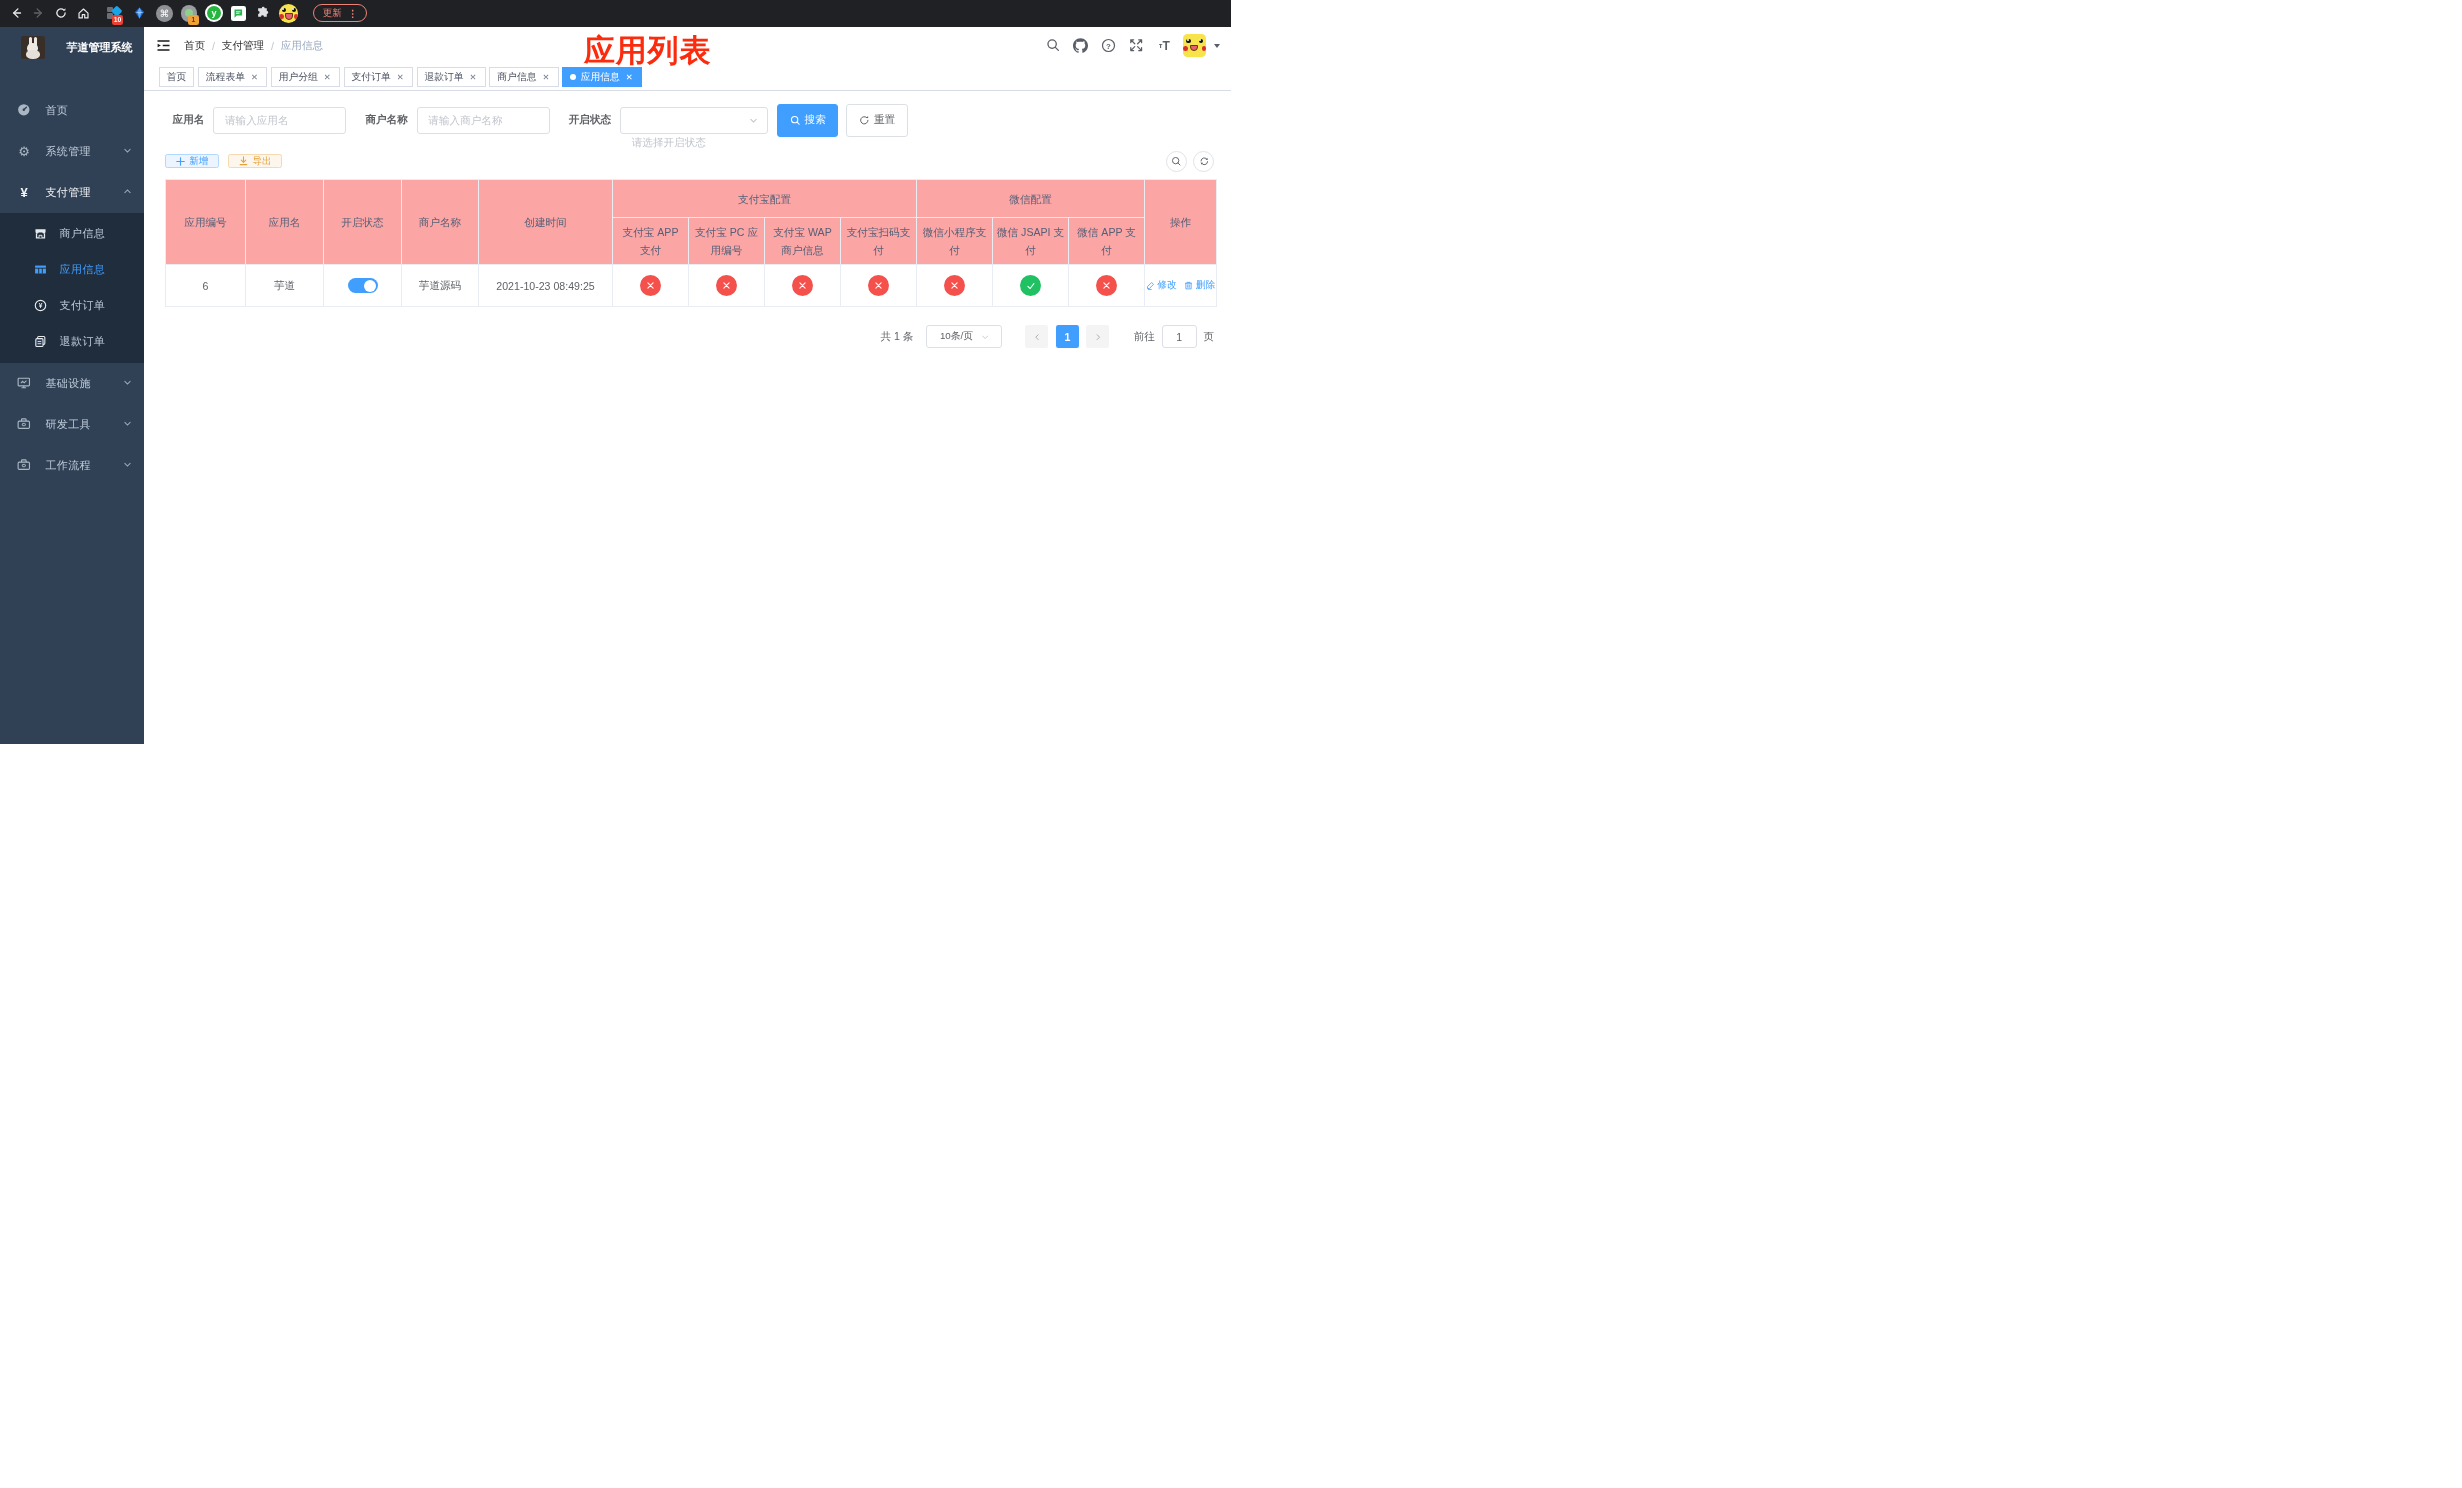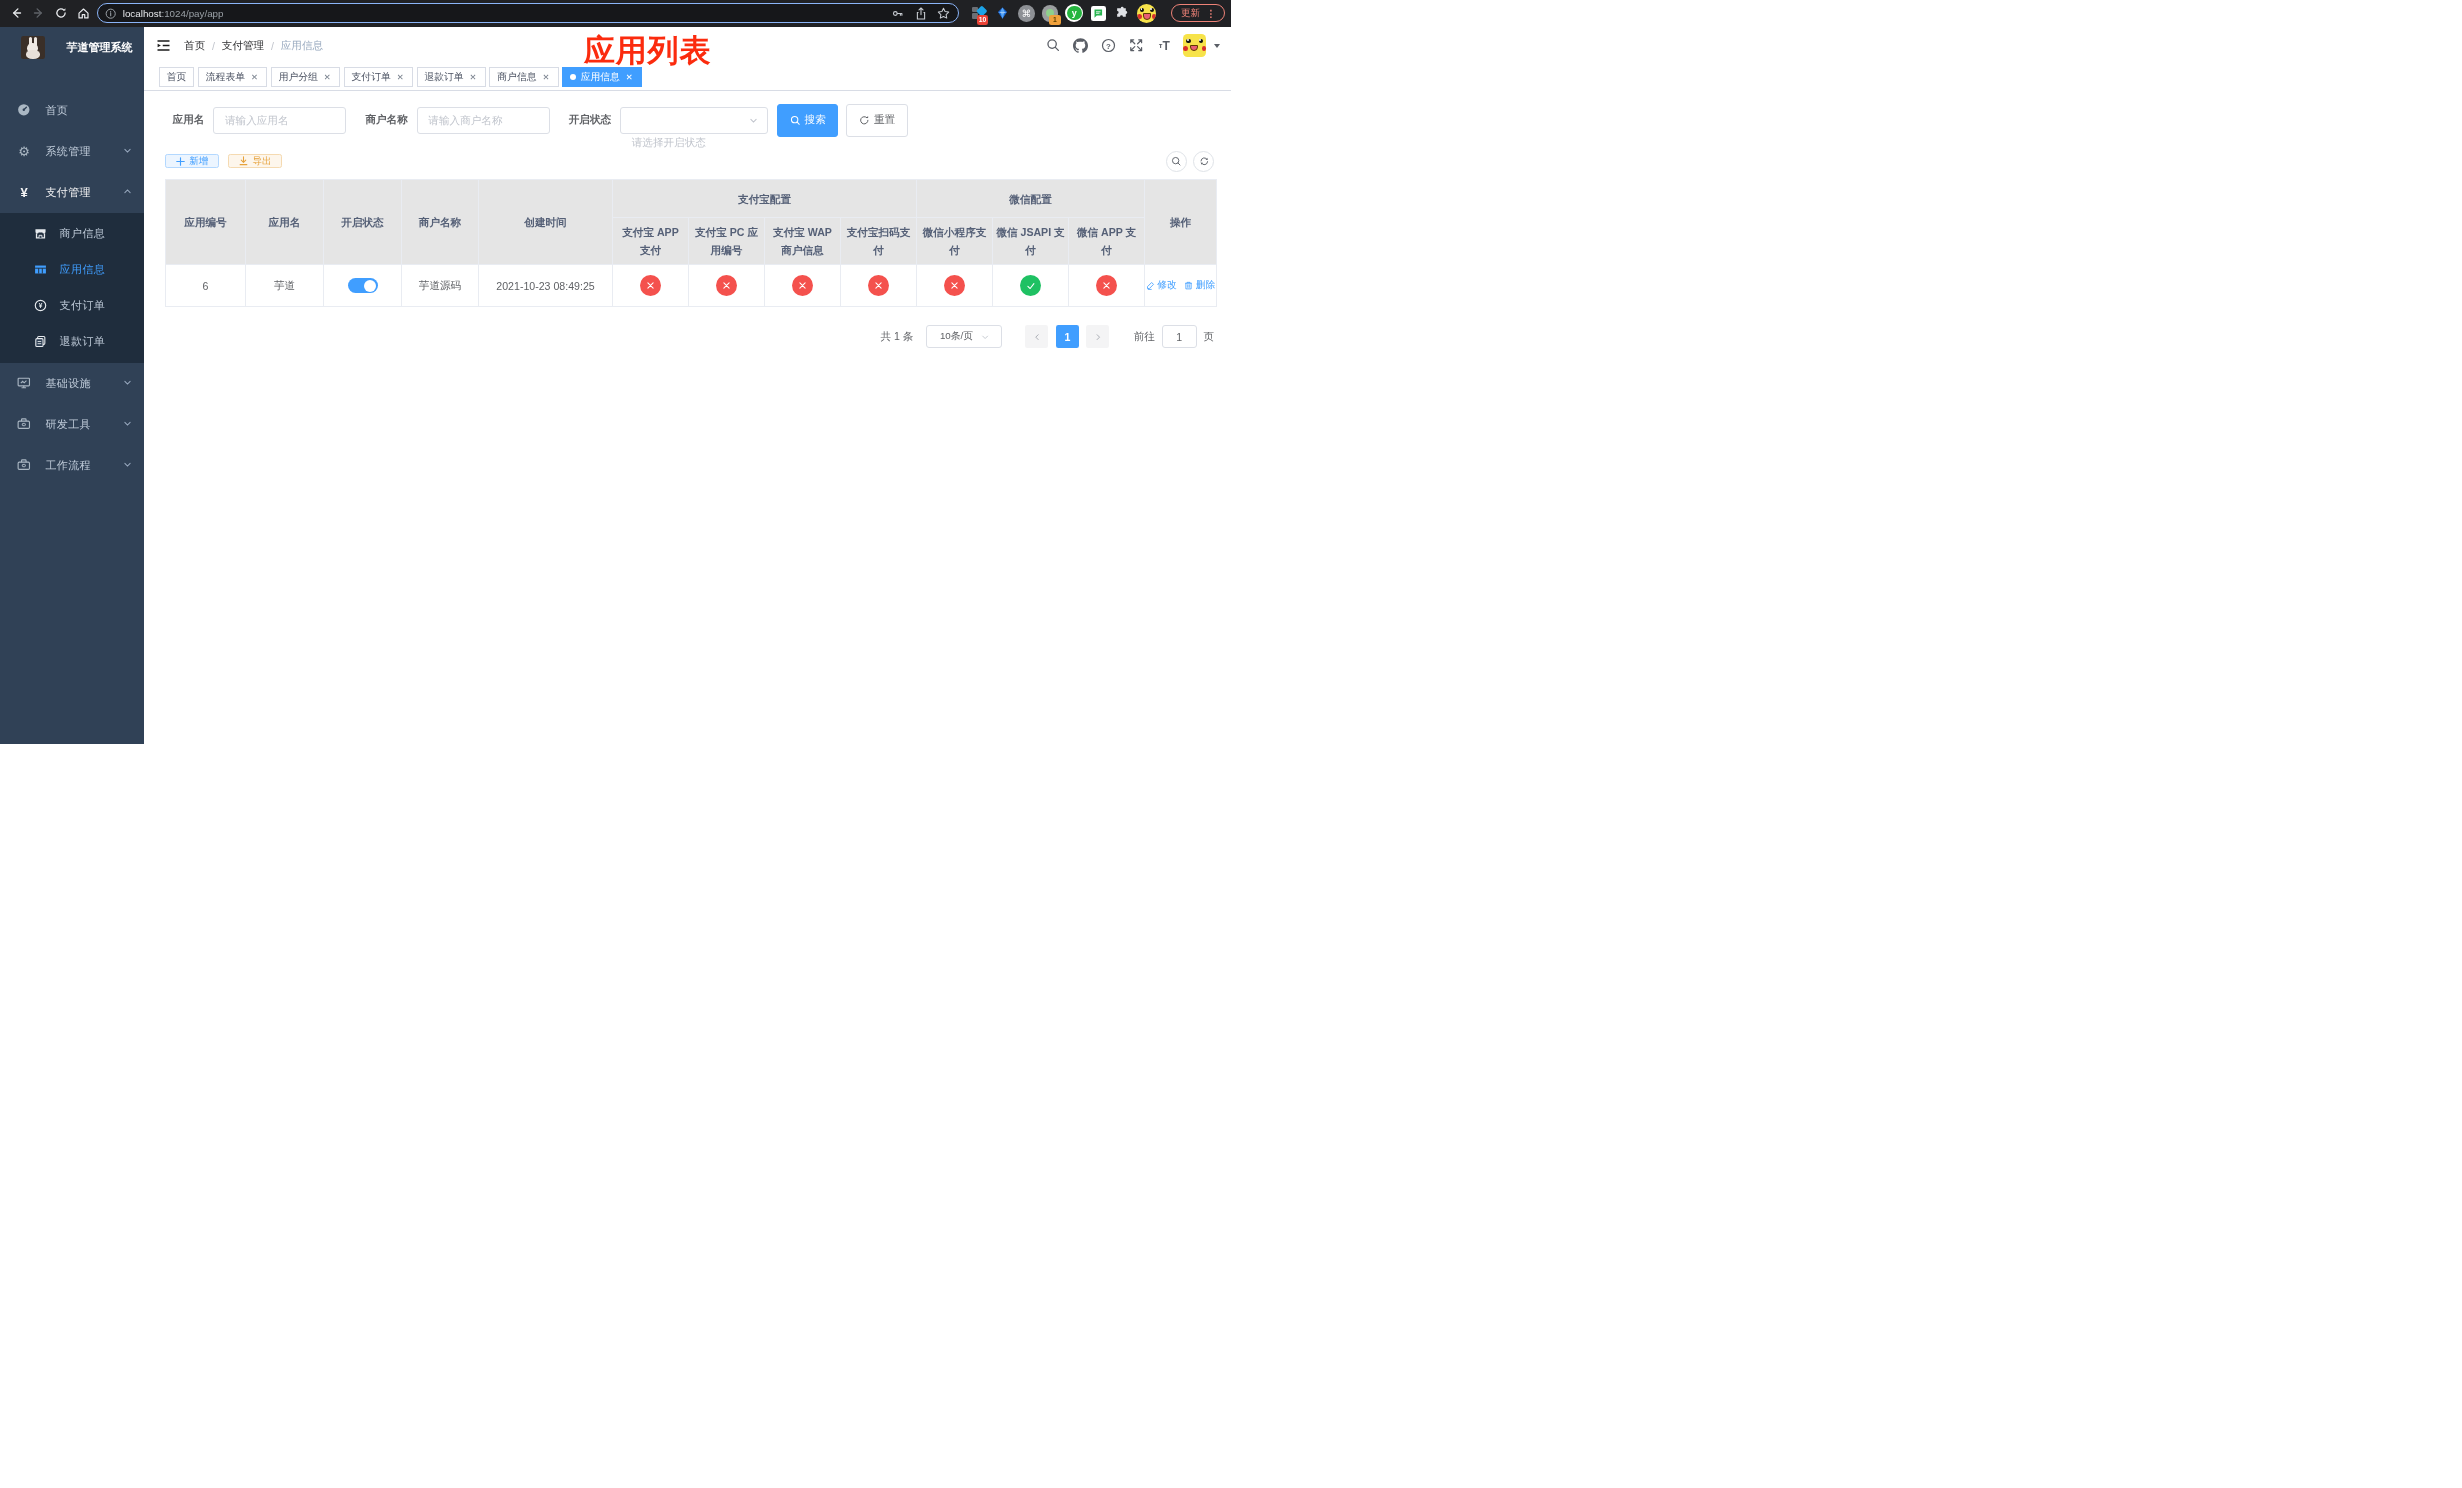--- a/index.html
+++ b/index.html
@@ -92,21 +92,21 @@
   .toolbar { display:flex; align-items:center; margin-top:14.4px; }
   .btn.small { height:14px; font-size:9.5px; padding:0 9.8px; border-radius:2.3px; }
   .btn.plain-primary { background:#ecf5ff; border-color:#b3d8ff; color:#409eff; }
   .btn.plain-warning { background:#fdf6ec; border-color:#f5dab1; color:#e6a23c; margin-left:9px; }
   .toolbar-right { margin-left:auto; display:flex; gap:6.8px; }
   .circle-btn { width:21px; height:21px; border-radius:50%; border:0.8px solid #dfe3e8; background:#fff; display:flex; align-items:center; justify-content:center; cursor:pointer; color:#5a5e66; }
 
   
   table.grid { border-collapse:collapse; table-layout:fixed; margin-top:7.6px; width:1049px; }
   table.grid th, table.grid td { border:0.8px solid #e9ecf2; font-size:10.6px; text-align:center; vertical-align:middle; }
-  table.grid th { background:#e5e5e5; color:#556077; font-weight:bold; line-height:1.7; padding:4.5px 3px; }
+  table.grid th { background:#fca5a5; color:#556077; font-weight:normal; line-height:1.7; padding:4.5px 3px; }
   table.grid tr.grp th { height:38px; }
   table.grid tr.sub th { height:47px; }
   table.grid td { height:42px; color:#606266; background:#fff; }
   .status { width:21px; height:21px; border-radius:50%; display:inline-flex; align-items:center; justify-content:center; vertical-align:middle; }
   .status svg { display:none; }
   .status.fail { background:#f4514d; }
   .status.fail svg.cross { display:block; }
   .status.ok { background:#1fc163; }
   .status.ok svg.check { display:block; }
   .toggle { width:30px; height:15px; border-radius:7.6px; background:#c0ccda; position:relative; display:inline-block; vertical-align:middle; cursor:pointer; }
@@ -146,40 +146,20 @@
   <div class="chrome-btn">
     <svg width="12" height="12" viewBox="0 0 16 16">
         <path d="M13.5 8a5.5 5.5 0 1 1-1.6-3.9" stroke="#e8eaed" stroke-width="1.7" fill="none" stroke-linecap="round"></path>
         <path d="M13.8 1.8v3h-3z" fill="#e8eaed"></path>
       </svg>
   </div>
   <div class="chrome-btn">
     <svg width="13" height="13" viewBox="0 0 16 16">
         <path d="M2.5 7.5 8 2.5l5.5 5v6h-4v-4h-3v4h-4z" stroke="#e8eaed" stroke-width="1.5" fill="none" stroke-linejoin="round"></path>
       </svg>
-  </div>
-  <div class="urlbar">
-    <svg width="11.4" height="11.4" viewBox="0 0 16 16">
-        <circle cx="8" cy="8" r="6.4" stroke="#9aa0a6" stroke-width="1.4" fill="none"></circle>
-        <path d="M8 7.2v3.6M8 5a.2.2 0 1 0 0 .4" stroke="#9aa0a6" stroke-width="1.5" stroke-linecap="round"></path>
-      </svg>
-    <div class="url-text"><span>localhost</span><span class="dim">:1024/pay/app</span></div>
-    <div class="url-icons">
-      <svg width="13" height="13" viewBox="0 0 18 18">
-          <circle cx="6" cy="9" r="2.6" stroke="#c7cbd1" stroke-width="1.5" fill="none"></circle>
-          <path d="M8.6 9h6.5M13 9v2.4M15.1 9v2.4" stroke="#c7cbd1" stroke-width="1.5" stroke-linecap="round"></path>
-        </svg>
-      <svg width="12" height="13" viewBox="0 0 16 18">
-          <path d="M8 1.5v9M5.2 4 8 1.4 10.8 4" stroke="#c7cbd1" stroke-width="1.5" fill="none" stroke-linecap="round" stroke-linejoin="round"></path>
-          <path d="M4.5 7.5H3v9h10v-9h-1.5" stroke="#c7cbd1" stroke-width="1.5" fill="none"></path>
-        </svg>
-      <svg width="13" height="13" viewBox="0 0 18 18">
-          <path d="M9 1.8l2.2 4.5 5 .7-3.6 3.5.9 4.9L9 13.1l-4.5 2.3.9-4.9L1.8 7l5-.7z" stroke="#c7cbd1" stroke-width="1.4" fill="none" stroke-linejoin="round"></path>
-        </svg>
-    </div>
   </div>
   <div class="ext-cluster">
     <div class="ext">
       <div style="position:absolute;left:1.5px;top:2.3px;width:5.3px;height:5.3px;background:#6b6f75;border-radius:1.1px"></div>
       <div style="position:absolute;left:1.5px;top:9px;width:5.3px;height:5.3px;background:#6b6f75;border-radius:1.1px"></div>
       <div style="position:absolute;left:7.6px;top:3px;width:7.6px;height:7.6px;background:#1ba3e8;transform:rotate(45deg);border-radius:1.5px"></div>
       <div class="badge red">10</div>
     </div>
     <div class="ext">
       <svg width="15" height="15" viewBox="0 0 20 20">

